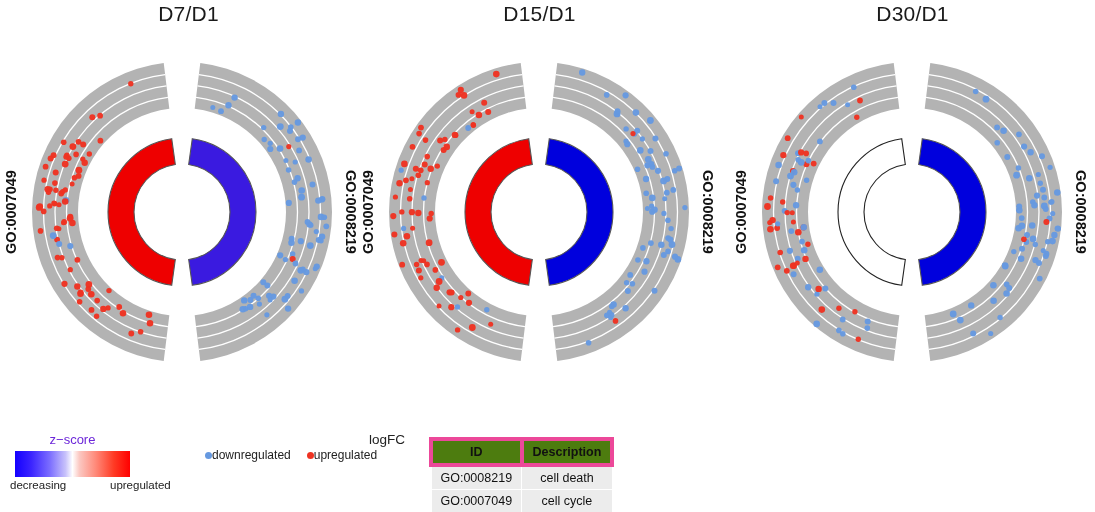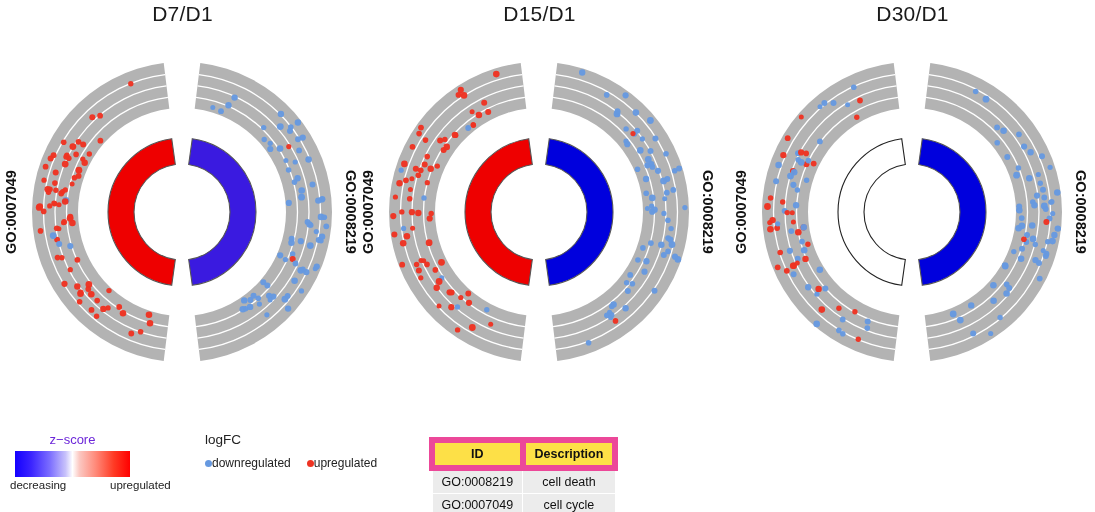--- a/index.html
+++ b/index.html
@@ -33,45 +33,45 @@
     background:linear-gradient(to right,#1400ff 0%,#3b24ff 14%,#7a6cff 30%,#c8c2fb 44%,#ffffff 50%,#fbc8c2 56%,#ff8a7a 70%,#ff3a24 86%,#ff0000 100%);
   }
   #zbar-labels{
     position:relative;width:175px;height:16px;margin-top:2px;
     font-size:11.5px;color:#222;
   }
   #zbar-labels .lo{position:absolute;left:0;top:0;text-align:right;}
   #zbar-labels .hi{position:absolute;left:100px;top:0;}
 
   #legend-logfc{position:absolute;left:205px;top:432px;width:200px;}
-  #legend-logfc .lg-title{text-align:left;font-size:13.5px;color:#222;margin-bottom:9px;}
+  #legend-logfc .lg-title{text-align:right;font-size:13.5px;color:#222;margin-bottom:1px;}
   #legend-logfc .keys{display:flex;align-items:center;gap:8px;font-size:12px;color:#222;}
   .key{display:flex;align-items:center;}
   .key .dot{width:7px;height:7px;border-radius:50%;display:inline-block;}
 
   
   #go-table{
     position:absolute;left:429px;top:437px;
     border-collapse:collapse;font-size:12.5px;color:#111;
   }
   #go-table th{
-    background:#fde047;font-weight:bold;padding:4px 9px;text-align:center;
-    border:6px solid #ec4899;
+    background:#4d7c0f;font-weight:bold;padding:4px 9px;text-align:center;
+    border:4px solid #ec4899;
   }
   #go-table td{
     background:#ececec;padding:4px 9px;text-align:center;
     border:1px solid #ffffff;
   }
 </style>
 </head>
 <body>
 
 <div id="figure">
 
-  <div class="panel" style="left:0px;">
+  <div class="panel" style="left:0px;padding-left:12px;">
     <div class="panel-title">D7/D1</div>
     <div class="plot-svg" id="plot-0"><svg width="365" height="366" viewBox="0 0 365 366">
           <g>
             <path d="M 200.28040151077212 29.118077253801715 A 150 150 0 0 1 200.28040151077212 326.88192274619826 L 194.67441171413535 281.2247997706975 A 104 104 0 0 0 194.67441171413535 74.77520022930251 Z" fill="#b3b3b3" stroke="none"></path>
             <path d="M 196.07590916329454 63.36091948542732 A 115.5 115.5 0 0 1 196.07590916329454 292.6390805145727" fill="none" stroke="#ffffff" stroke-width="1.3"></path>
             <path d="M 197.47740661245373 51.94663874155211 A 127 127 0 0 1 197.47740661245373 304.0533612584479" fill="none" stroke="#ffffff" stroke-width="1.3"></path>
             <path d="M 198.87890406161293 40.53235799767691 A 138.5 138.5 0 0 1 198.87890406161293 315.4676420023231" fill="none" stroke="#ffffff" stroke-width="1.3"></path>
           </g>
           <g>
             <path d="M 163.7195984892279 326.8819227461983 A 150 150 0 0 1 163.71959848922793 29.118077253801687 L 169.32558828586468 74.7752002293025 A 104 104 0 0 0 169.32558828586468 281.2247997706975 Z" fill="#b3b3b3" stroke="none"></path>

